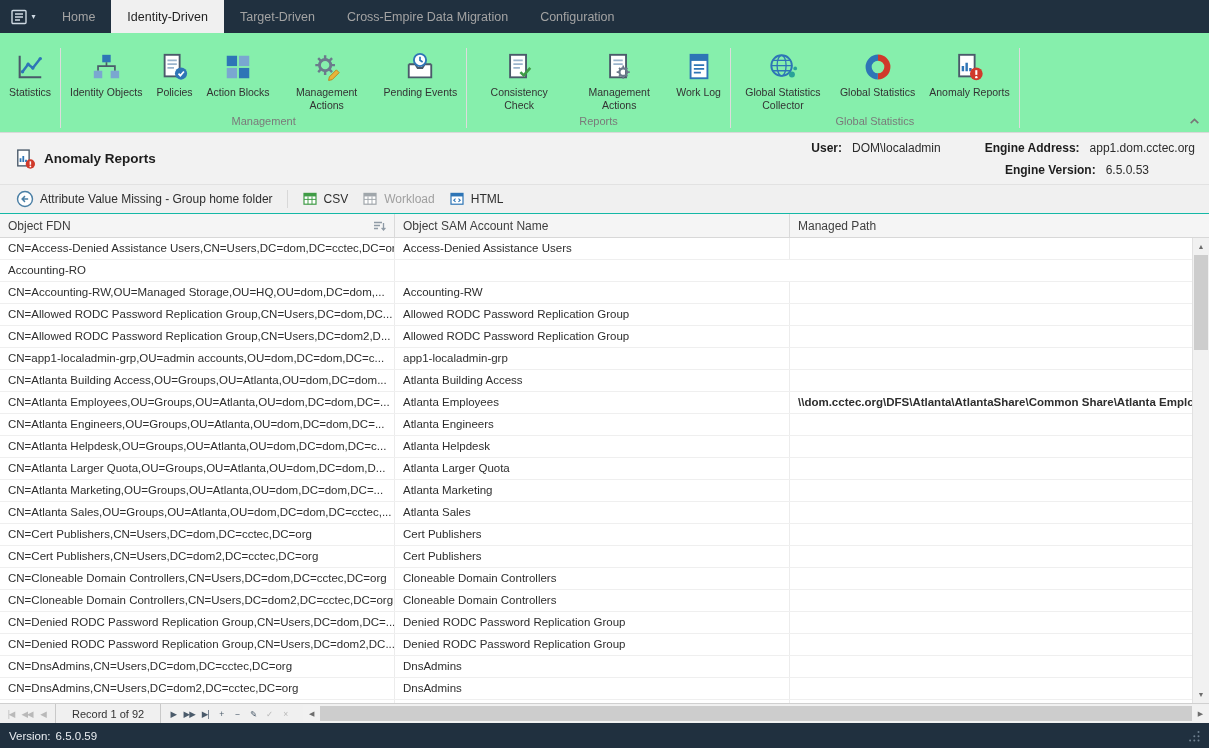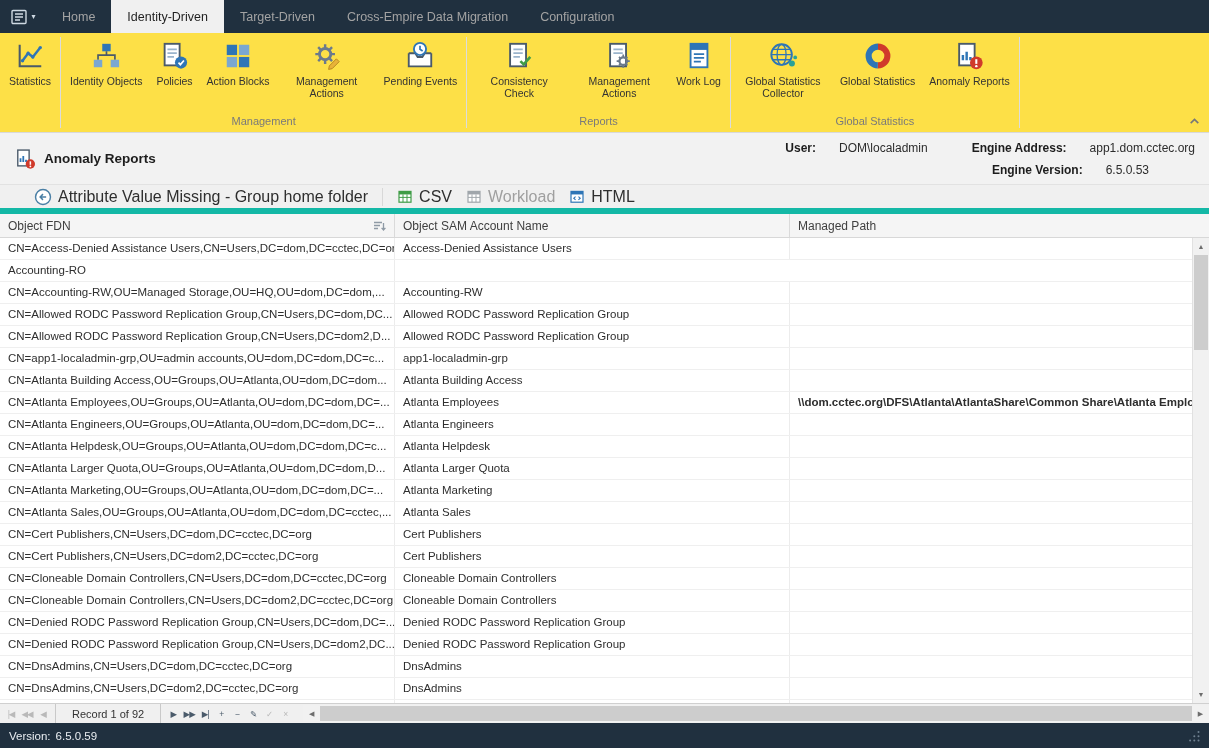--- a/index.html
+++ b/index.html
@@ -9,21 +9,21 @@
 
   
   .tabbar { height:33px; background:#20303f; display:flex; align-items:stretch; color:#dfe6ec; flex:0 0 auto; }
   .app-menu { width:46px; display:flex; align-items:center; justify-content:center; gap:3px; cursor:pointer; }
   .app-menu .caret { font-size:8px; color:#cfd9e2; }
   #tab-strip { display:flex; }
   .tab { padding:0 16px; display:flex; align-items:center; font-size:12.5px; color:#a3a3a3; cursor:pointer; white-space:nowrap; }
   .tab.active { background:#f0f0f0; color:#1f1f1f; }
 
   
-  .ribbon { height:100px; background:#fde047; border-bottom:1px solid #d9d9d9; display:flex; position:relative; flex:0 0 auto; }
+  .ribbon { height:100px; background:#86efac; border-bottom:1px solid #d9d9d9; display:flex; position:relative; flex:0 0 auto;align-items:flex-end; }
   #ribbon-groups { display:flex; }
   .ribbon-group { display:flex; flex-direction:column; }
   .rg-items { flex:1; display:flex; align-items:flex-start; padding:5px 2px 0; }
   .ribbon-item { display:flex; flex-direction:column; align-items:center; gap:4px; padding:3px 7px; background:none; border:none; font:inherit; cursor:pointer; }
   .ribbon-item .lbl { font-size:10.5px; color:#333; text-align:center; line-height:1.18; max-width:86px; }
   .rg-label { text-align:center; font-size:11px; color:#7a7a7a; padding:1px 8px 5px; }
   .rg-sep { width:1px; background:#dcdcdc; margin:4px 0; }
   .ribbon-collapse { position:absolute; right:8px; bottom:5px; width:13px; height:13px; cursor:pointer; }
 
   .i32 { width:30px; height:30px; }
@@ -33,26 +33,26 @@
   .i14 { width:14px; height:14px; }
   .i13 { width:13px; height:13px; }
   [data-icon] { display:inline-block; }
   [data-icon] svg { width:100%; height:100%; display:block; }
 
   
   .page-header { height:52px; display:flex; align-items:center; padding:0 14px; background:#f2f2f2; border-bottom:1px solid #e2e2e2; flex:0 0 auto; }
   .page-title { font-size:13.5px; font-weight:bold; color:#1d1d1d; margin-left:8px; }
   .header-info { margin-left:auto; display:flex; flex-direction:column; align-items:flex-end; gap:8px; font-size:12px; color:#2c2c2c; }
   .info-line { display:flex; gap:44px; }
-  .pair { display:flex; gap:23px; align-items:baseline; }
+  .pair { display:flex; gap:10px; align-items:baseline; }
   .pair b { font-weight:bold; color:#1d1d1d; }
   .line2 { margin-right:46px; }
 
   
-  .toolbar { height:29px; background:#f0f0f0; border-bottom:6px solid #14b8a6; display:flex; align-items:center; padding:0 27px; font-size:16px; color:#2e2e2e; flex:0 0 auto; }
+  .toolbar { height:29px; background:#f0f0f0; border-bottom:1px solid #14b8a6; display:flex; align-items:center; padding:0 9px; font-size:12px; color:#2e2e2e; flex:0 0 auto; }
   .tb-btn { display:flex; align-items:center; gap:6px; padding:3px 7px; background:none; border:none; font:inherit; color:inherit; cursor:pointer; white-space:nowrap; }
   .tb-btn.disabled { color:#9f9f9f; cursor:default; }
   .tb-sep { width:1px; height:18px; background:#d8d8d8; margin:0 7px; }
 
   
   .grid { flex:1; display:flex; flex-direction:column; min-height:0; background:#fff; }
   .grid-header { display:flex; height:24px; background:#f5f5f5; border-bottom:1px solid #d8d8d8; align-items:stretch; font-size:12px; color:#3f3f3f; flex:0 0 auto; }
   .gh { display:flex; align-items:center; padding:0 8px; border-right:1px solid #dadada; cursor:pointer;justify-content:space-between; }
   .gh .sort { margin-left:auto; }
   .gh.c3 { border-right:none; }

